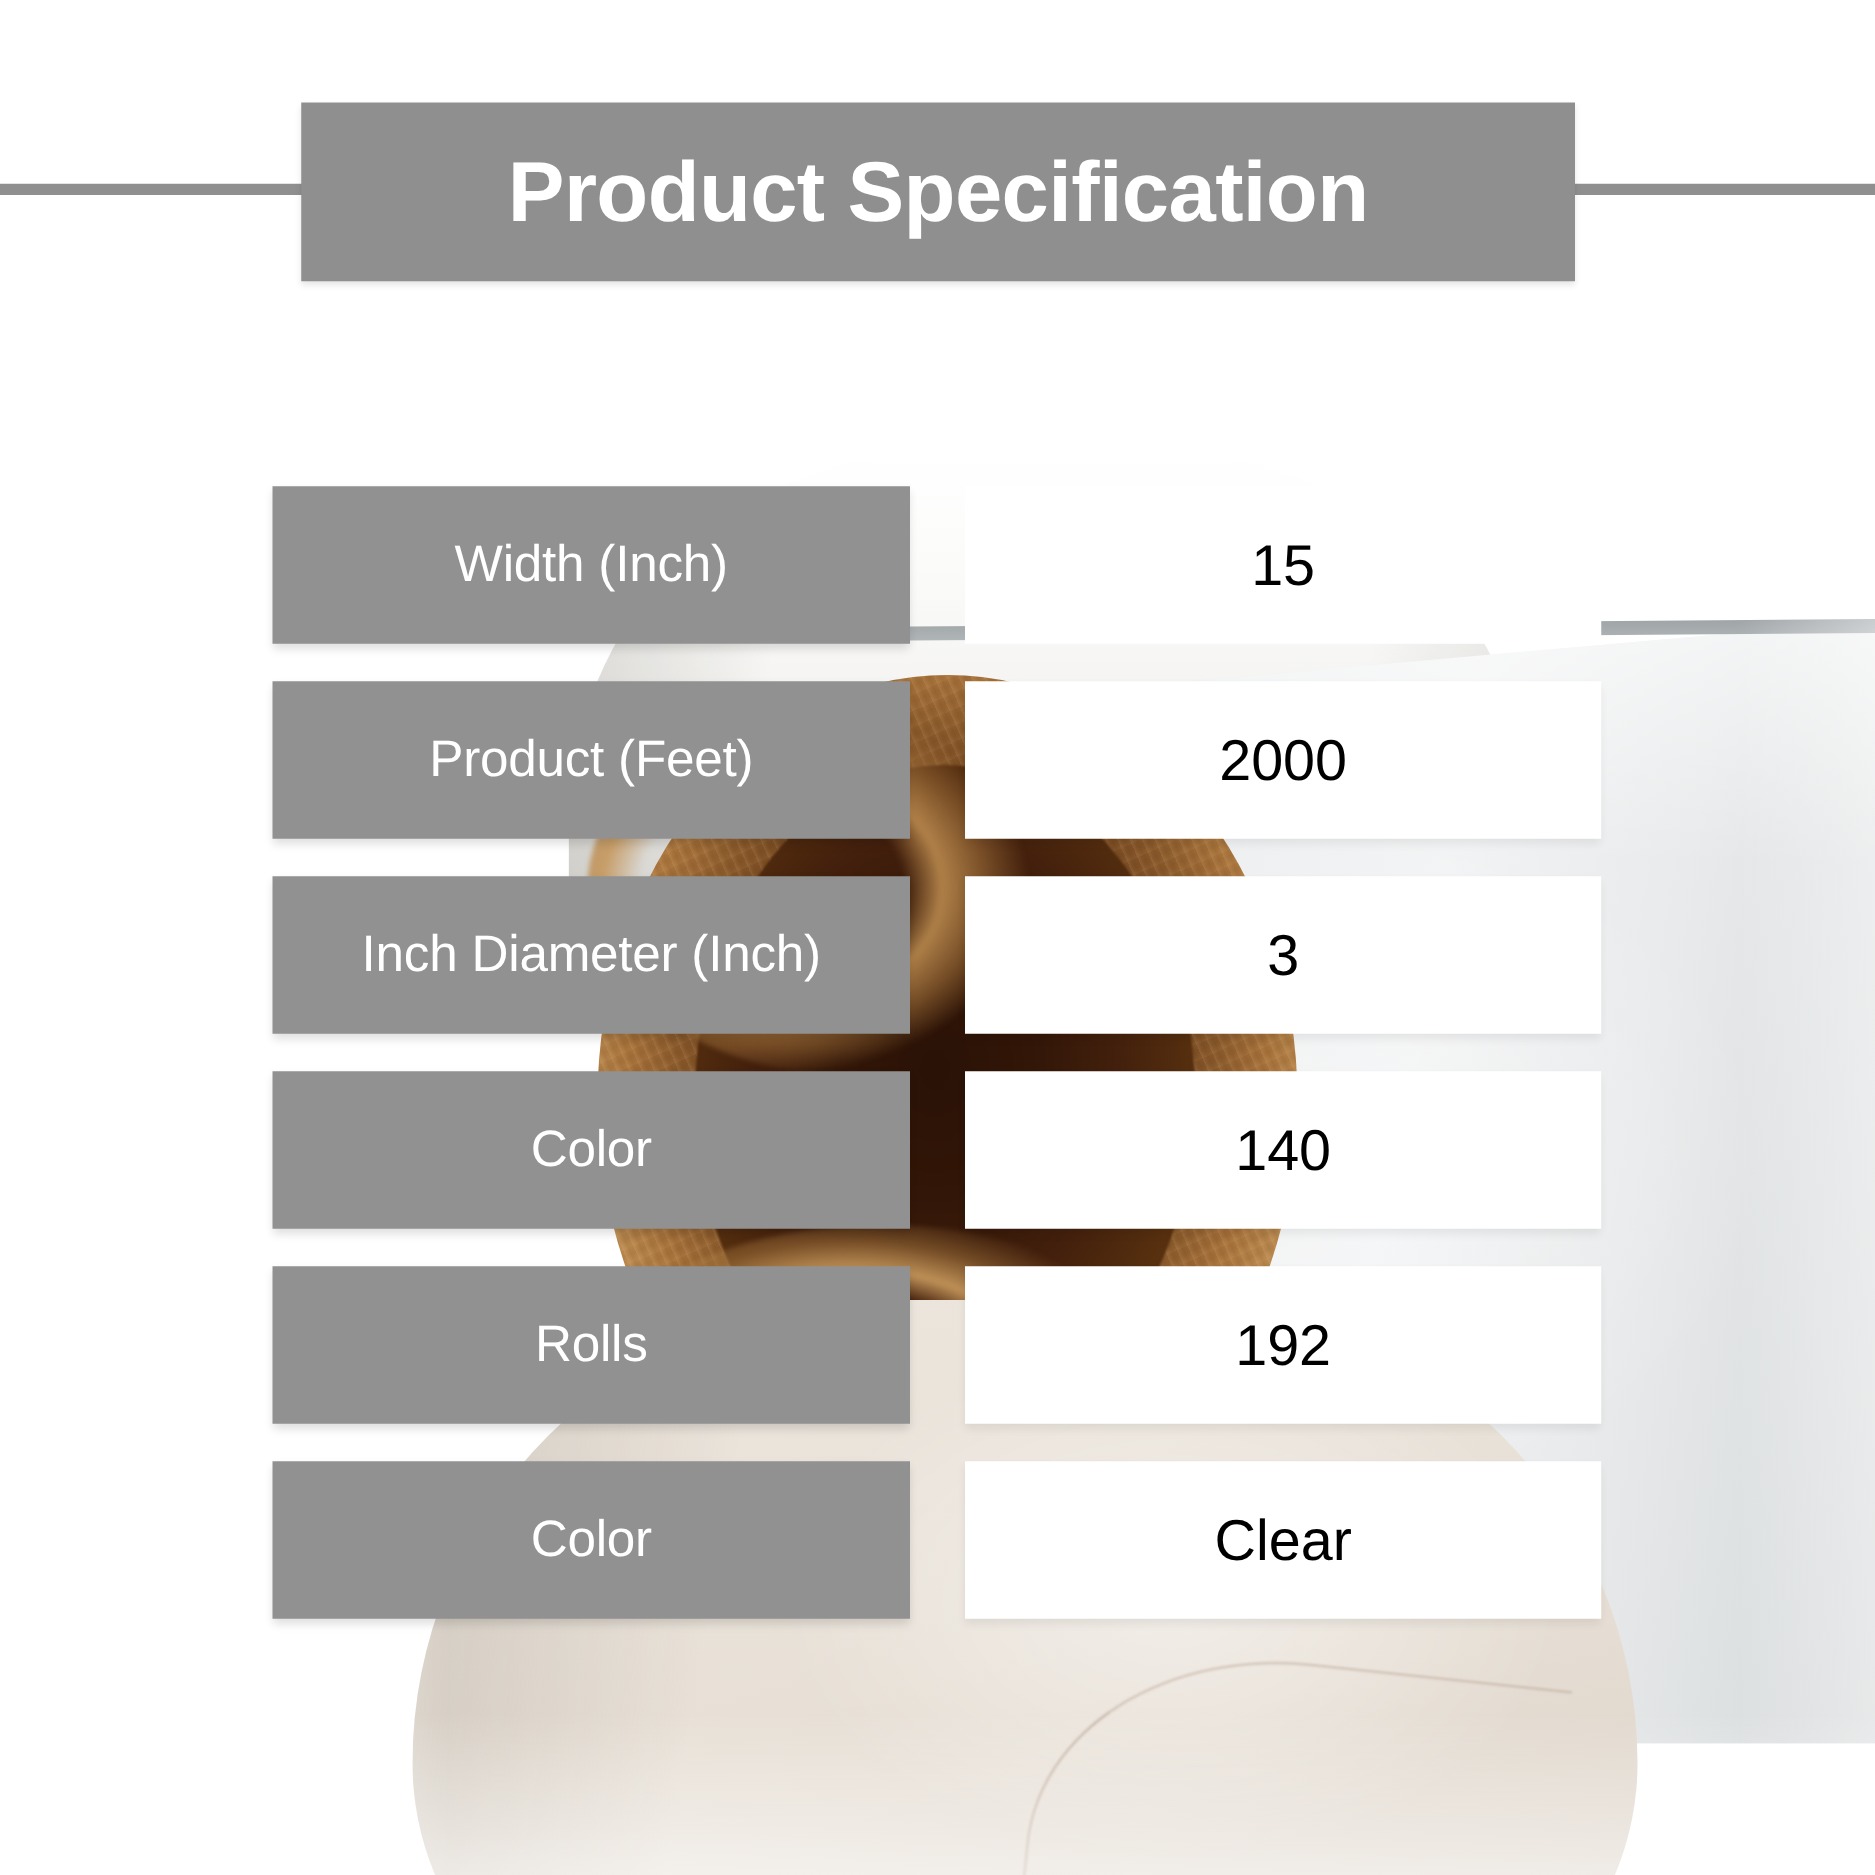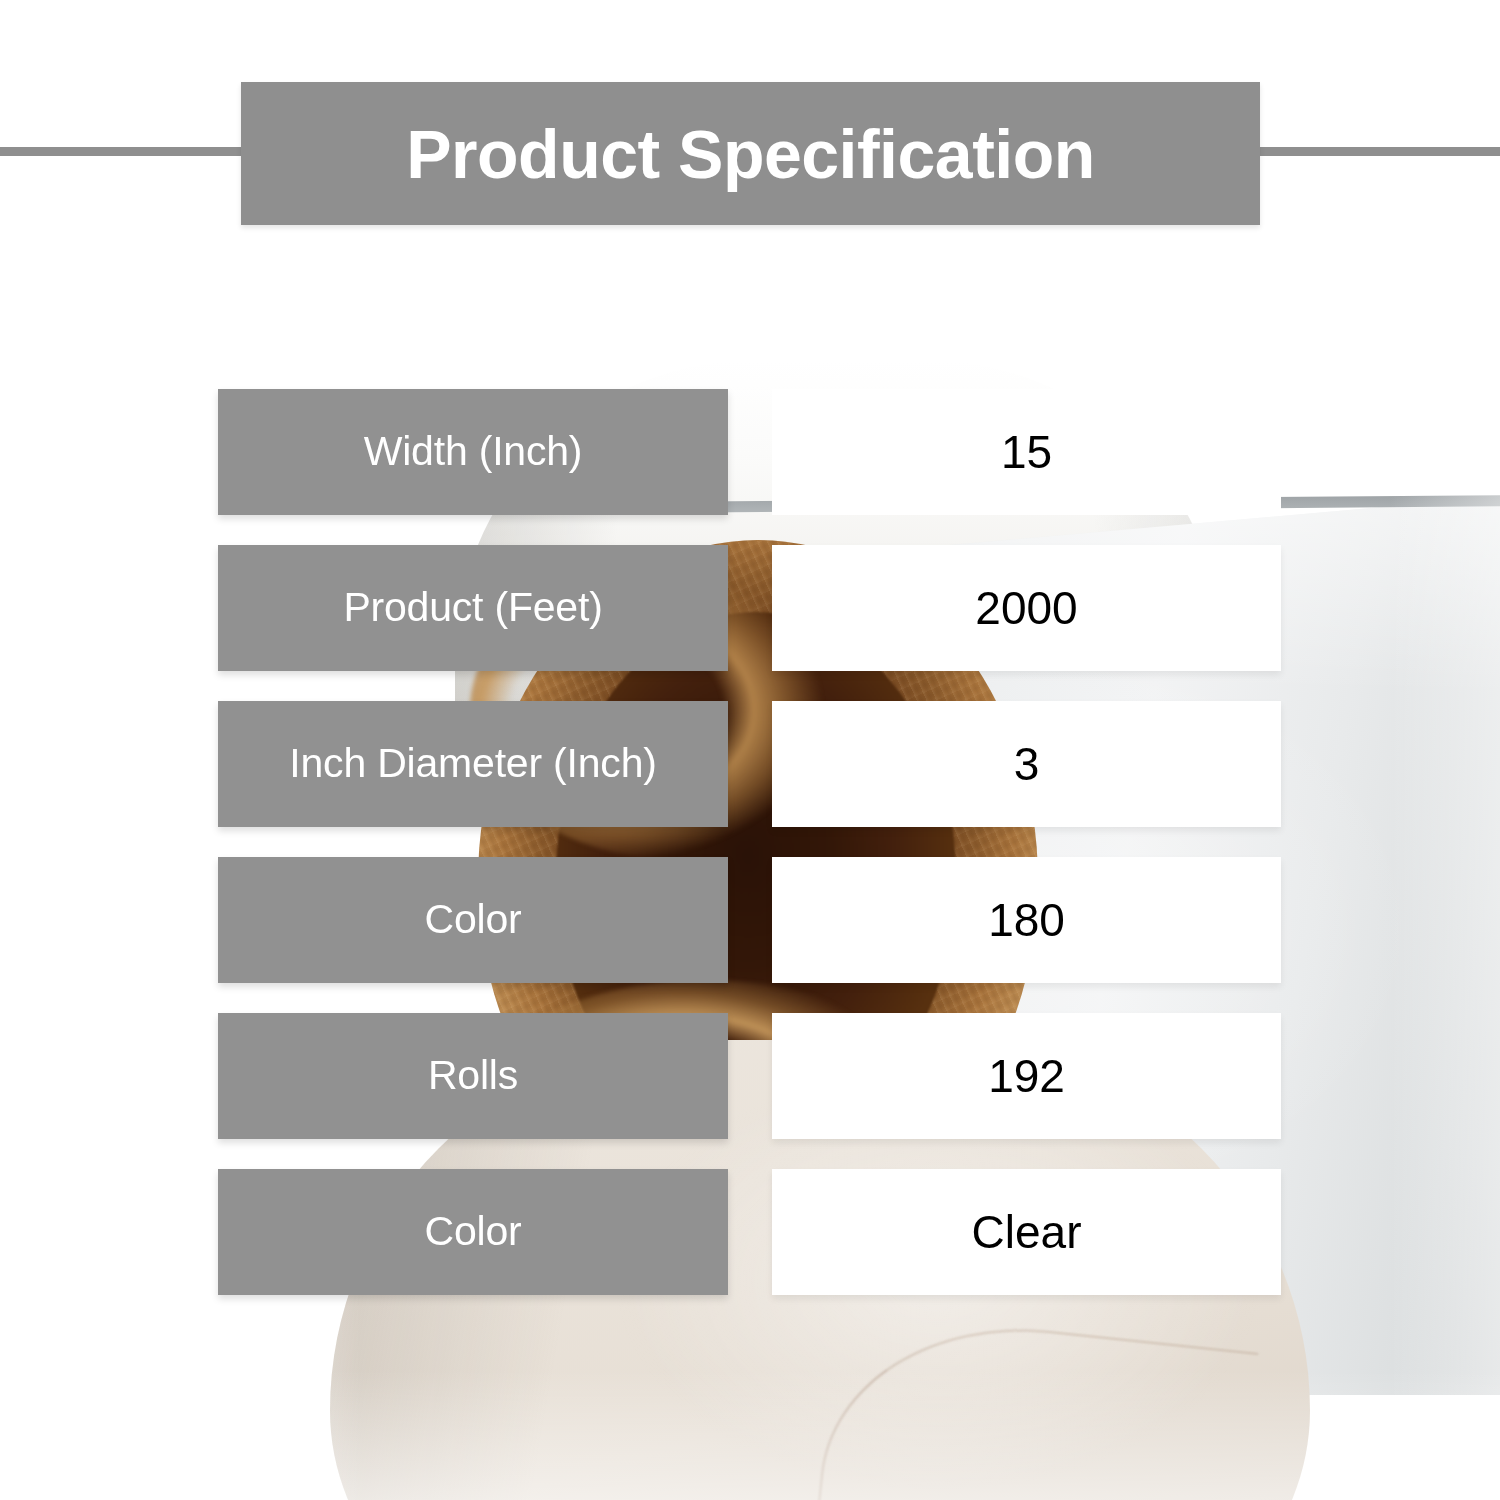--- a/index.html
+++ b/index.html
@@ -349,21 +349,21 @@
       <div class="spec-value">
         <span>3</span>
       </div>
     </div>
 
     <div class="spec-row">
       <div class="spec-label">
         <span>Color</span>
       </div>
       <div class="spec-value">
-        <span>180</span>
+        <span>140</span>
       </div>
     </div>
 
     <div class="spec-row">
       <div class="spec-label">
         <span>Rolls</span>
       </div>
       <div class="spec-value">
         <span>192</span>
       </div>

